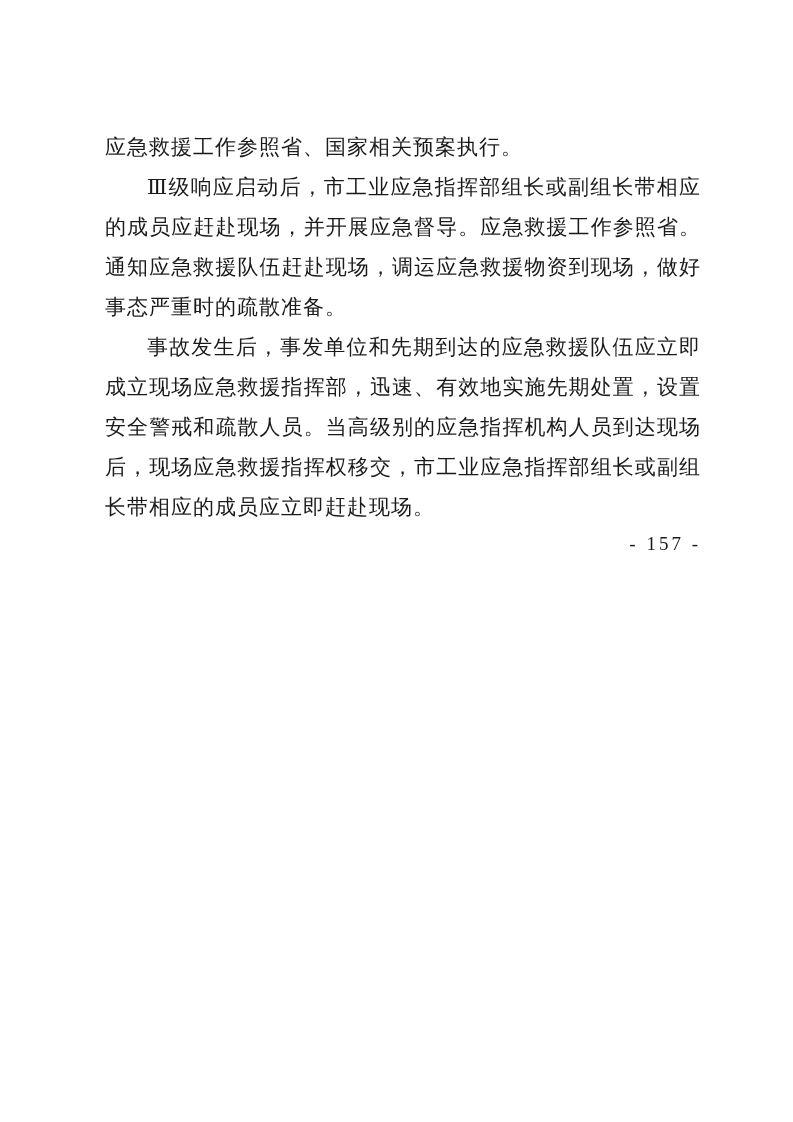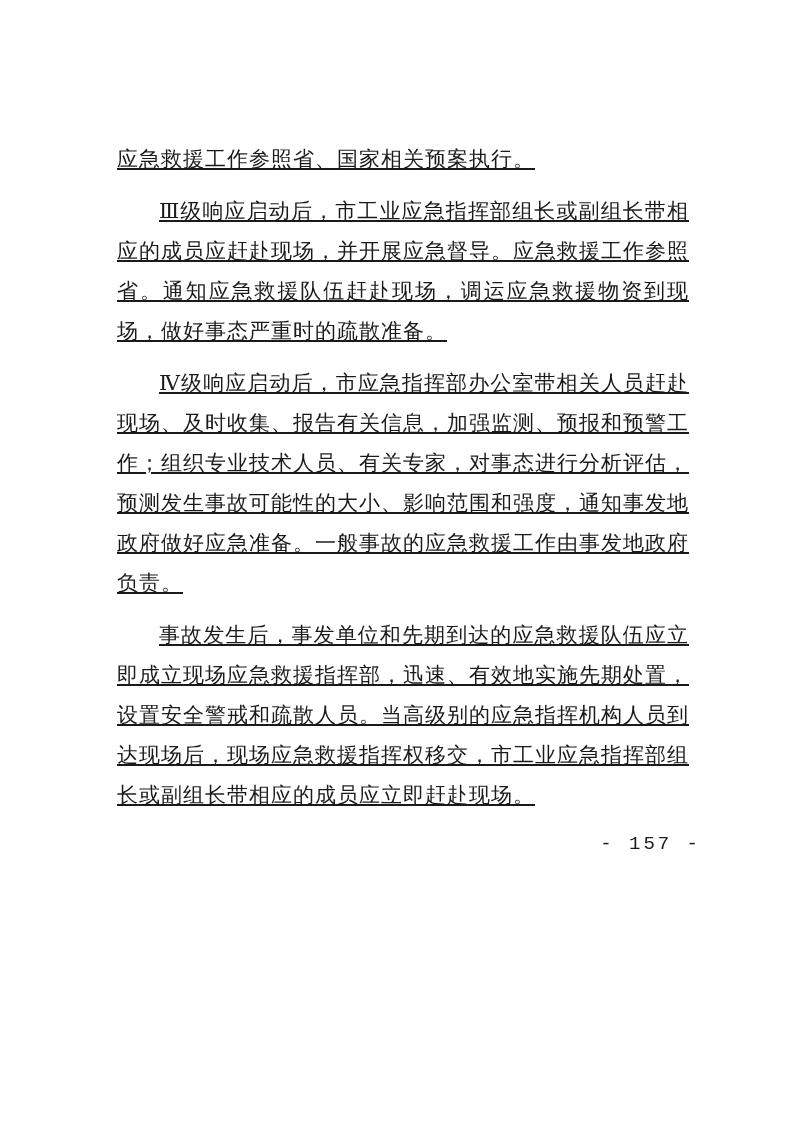--- a/index.html
+++ b/index.html
@@ -15,43 +15,41 @@
     font-family: "Liberation Serif", "DejaVu Serif", serif;
     color: #1a1a1a;
   }
   .page {
     position: absolute;
     left: 105px;
     top: 127px;
     width: 596px;
   }
   .para {
-    margin: 12px;
+    margin: 0;
     font-size: 21px;
     line-height: 40px;
     letter-spacing: 1px;
     text-align: justify;
     text-justify: inter-ideograph;
     word-break: break-all;
-    text-decoration: underline;
   }
   .para.indent {
     text-indent: 2em;
   }
   .page-number {
-    margin-top: 16px;
+    margin-top: 4px;
     font-size: 19px;
     line-height: 26px;
     text-align: right;
     letter-spacing: 3px;
-    font-family: Liberation Mono, monospace;
+    font-family: Liberation Serif, serif;
   }
 </style>
 </head>
 <body>
 
 <div class="page">
   <p class="para">应急救援工作参照省、国家相关预案执行。</p>
   <p class="para indent">Ⅲ级响应启动后，市工业应急指挥部组长或副组长带相应的成员应赶赴现场，并开展应急督导。应急救援工作参照省。通知应急救援队伍赶赴现场，调运应急救援物资到现场，做好事态严重时的疏散准备。</p>
-  <p class="para indent">Ⅳ级响应启动后，市应急指挥部办公室带相关人员赶赴现场、及时收集、报告有关信息，加强监测、预报和预警工作；组织专业技术人员、有关专家，对事态进行分析评估，预测发生事故可能性的大小、影响范围和强度，通知事发地政府做好应急准备。一般事故的应急救援工作由事发地政府负责。</p>
   <p class="para indent">事故发生后，事发单位和先期到达的应急救援队伍应立即成立现场应急救援指挥部，迅速、有效地实施先期处置，设置安全警戒和疏散人员。当高级别的应急指挥机构人员到达现场后，现场应急救援指挥权移交，市工业应急指挥部组长或副组长带相应的成员应立即赶赴现场。</p>
   <div class="page-number">- 157 -</div>
 </div>
 
 </body></html>

